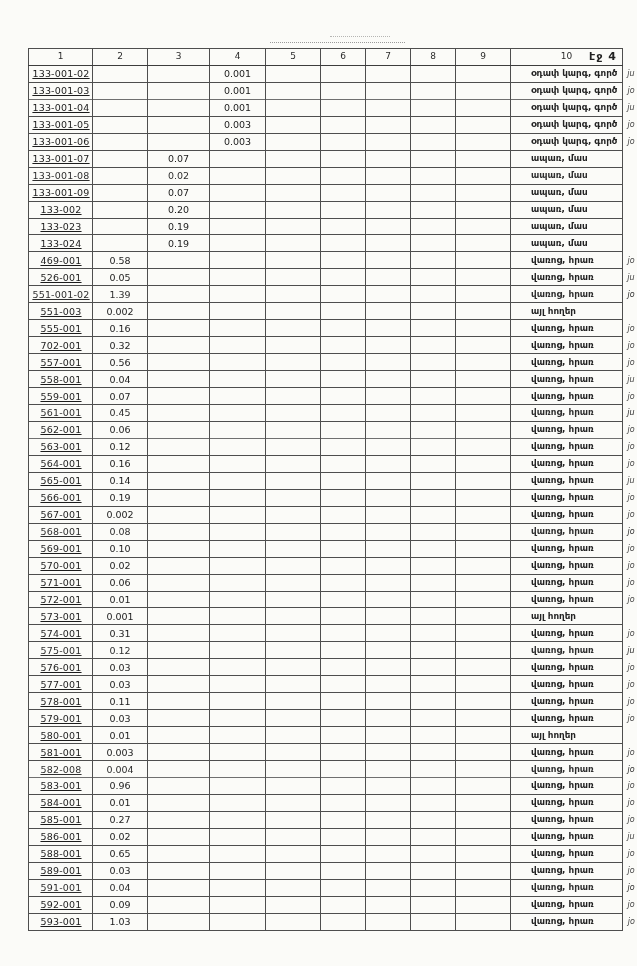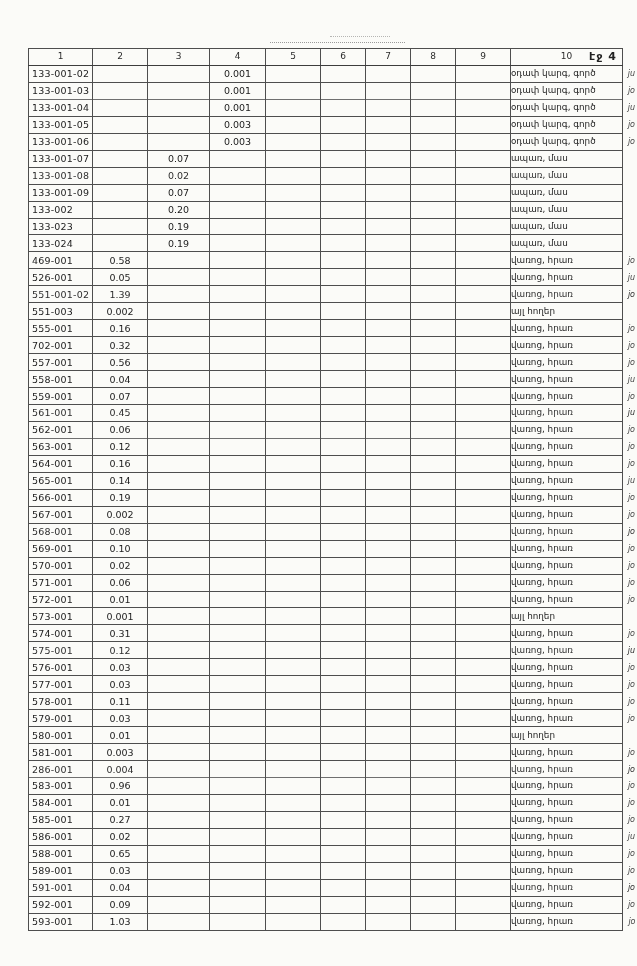--- a/index.html
+++ b/index.html
@@ -42,27 +42,27 @@
     font-size:9.5px; line-height:15px;
     overflow:hidden; white-space:nowrap;
     padding:0 2px;
     color:#1c1c1c;
   }
   thead th {
     font-weight:normal; text-align:center;
     font-size:9px; color:#2b2b2b;
     border-bottom:1px solid #3d3d3d;
   }
-  td.c-code { text-align:left; padding-left:3px; letter-spacing:0.2px; }
+  td.c-code { text-align:center; padding-left:3px; letter-spacing:0.2px;text-decoration:underline; }
   td.c-num  { text-align:center; }
-  td.c-text { text-align:left; font-size:8.8px; padding-left:0; color:#232323; }
+  td.c-text { text-align:left; font-size:8.8px; padding-left:20px; color:#232323;font-weight:bold; }
   th.cnote, td.cnote {
     border:none; background:transparent;
     font-size:8px; font-style:italic; color:#454545;
-    text-align:right; padding-left:4px;
+    text-align:center; padding-left:4px;
   }
 
   
   tbody tr:nth-child(4n+2) td { border-bottom-style:dashed; border-bottom-color:#7e7e7e; }
   tbody tr:nth-child(5n+3) td { border-top-color:#6f6f6f; }
   tbody tr:nth-child(7n)   td { color:#2e2e2e; }
   tbody tr:nth-child(4n+2) td.cnote, tbody tr:nth-child(5n+3) td.cnote { border:none; }
 </style>
 </head>
 <body>
@@ -631,21 +631,21 @@
     <td class="c-num"></td>
     <td class="c-empty"></td>
     <td class="c-empty"></td>
     <td class="c-empty"></td>
     <td class="c-empty"></td>
     <td class="c-empty"></td>
     <td class="c-text">վառոց, հրառ</td>
     <td class="cnote">jo</td>
   </tr>
         <tr>
-    <td class="c-code">286-001</td>
+    <td class="c-code">582-008</td>
     <td class="c-num">0.004</td>
     <td class="c-num"></td>
     <td class="c-num"></td>
     <td class="c-empty"></td>
     <td class="c-empty"></td>
     <td class="c-empty"></td>
     <td class="c-empty"></td>
     <td class="c-empty"></td>
     <td class="c-text">վառոց, հրառ</td>
     <td class="cnote">jo</td>

